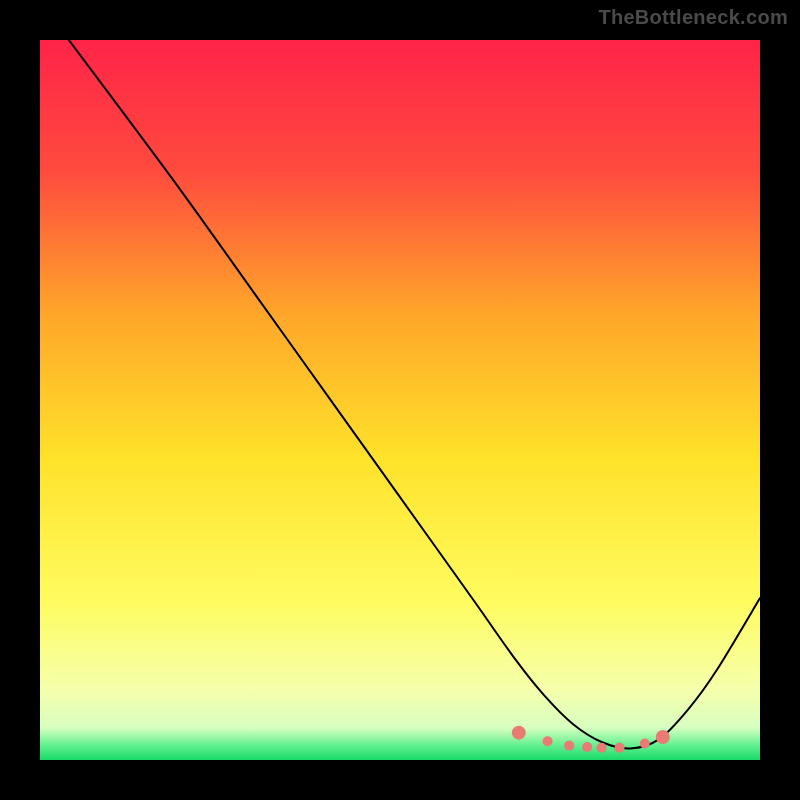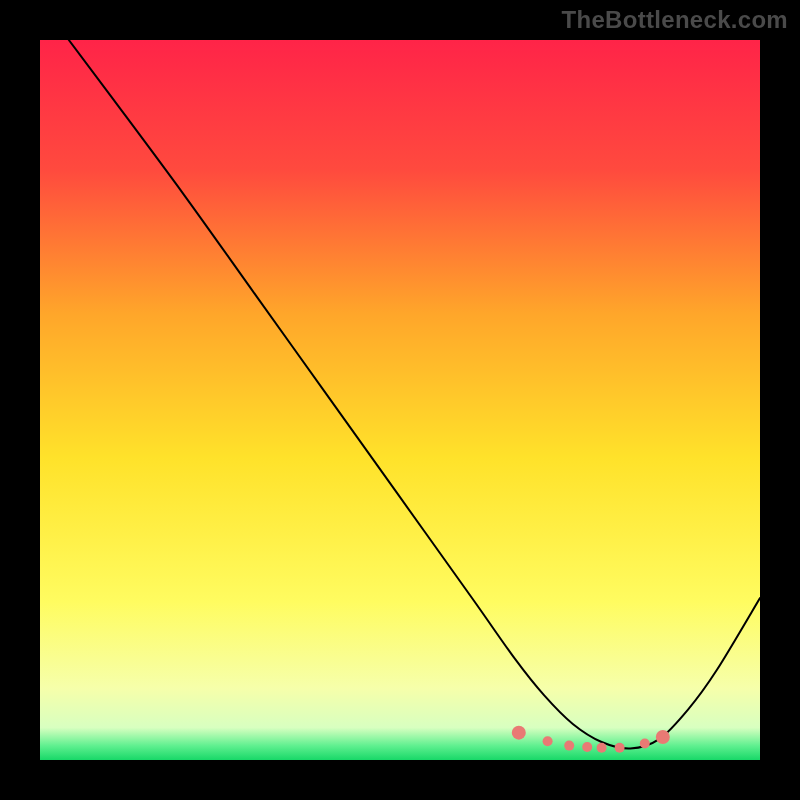--- a/index.html
+++ b/index.html
@@ -15,21 +15,21 @@
     position: relative;
     width: 800px;
     height: 800px;
     background: #000;
   }
   .watermark {
     position: absolute;
     top: 6px;
     right: 12px;
     color: #4a4a4a;
-    font-size: 24px;
+    font-size: 20px;
     font-weight: 600;
     letter-spacing: 0.3px;
     z-index: 10;
   }
   .plot-area {
     position: absolute;
     left: 40px;
     top: 40px;
     width: 720px;
     height: 720px;

